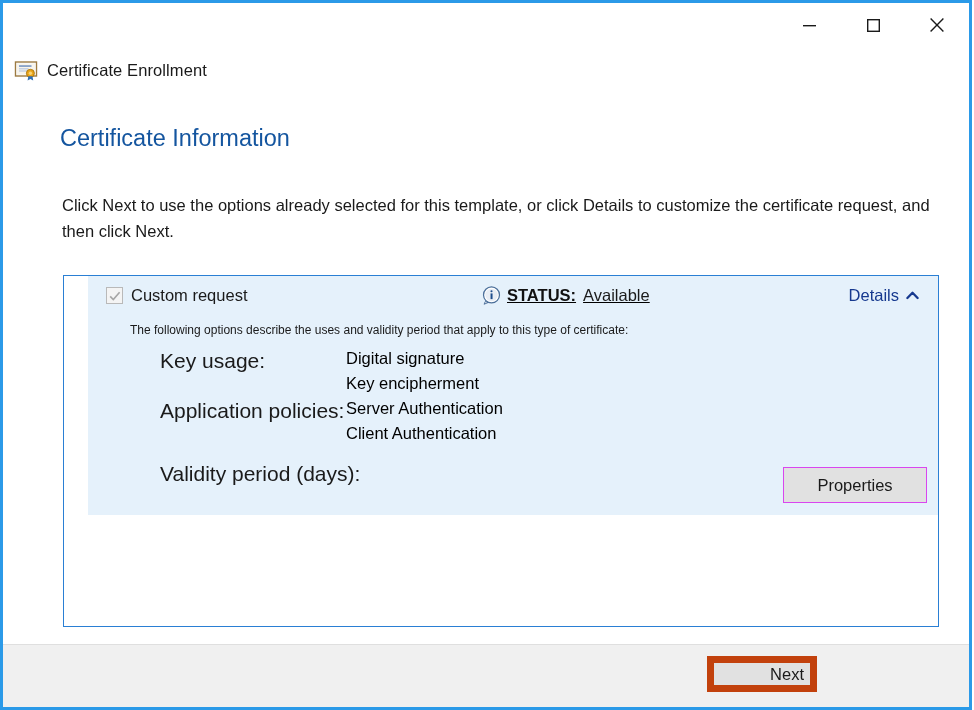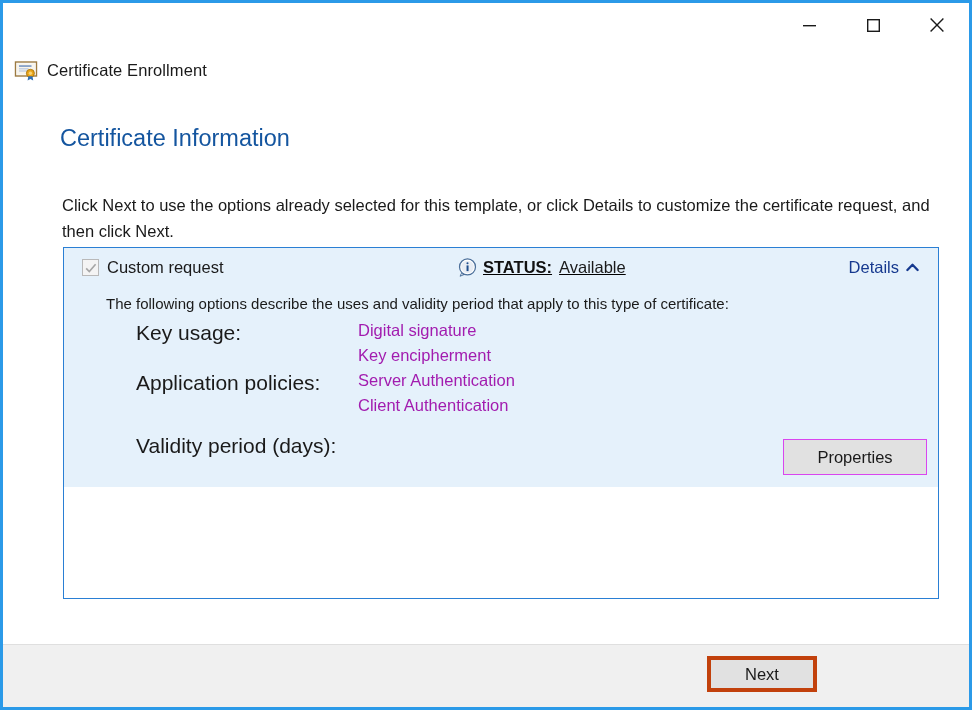--- a/index.html
+++ b/index.html
@@ -99,27 +99,28 @@
     width: 872px;
     font-size: 16.5px;
     color: #1a1a1a;
     line-height: 26px;
   }
 
   
   #template-panel {
     position: absolute;
     left: 60px;
-    top: 152px;
+    top: 180px;
     width: 876px;
     height: 352px;
     box-sizing: border-box;
     border: 1px solid #2a7fd4;
     background: #ffffff;
     overflow: hidden;
+    padding-left: 24px;
   }
 
   #template-item {
     position: relative;
     background: #e5f1fb;
     height: 239px;
     box-sizing: border-box;
     padding: 0;
   }
 
@@ -199,21 +200,21 @@
     position: absolute;
     left: 0;
     top: 44px;
     right: 0;
     bottom: 0;
   }
   #detail-intro {
     position: absolute;
     left: 42px;
     top: 3px;
-    font-size: 15px;
+    font-size: 12px;
     color: #1a1a1a;
     white-space: nowrap;
   }
   #detail-table {
     position: absolute;
     left: 72px;
     top: 29px;
   }
   .detail-row {
     display: flex;
@@ -223,23 +224,22 @@
   .detail-row.spacer { height: 13px; }
   .detail-key {
     width: 186px;
     font-size: 21px;
     color: #1a1a1a;
     white-space: nowrap;
     flex: 0 0 auto;
   }
   .detail-val {
     font-size: 16.5px;
-    color: #a21caf;
-    white-space: nowrap;
-    margin-left: 36px;
+    color: #000000;
+    white-space: nowrap;
   }
 
   #properties-button {
     position: absolute;
     right: 11px;
     bottom: 12px;
     width: 144px;
     height: 36px;
     box-sizing: border-box;
     background: #e1e1e1;
@@ -268,21 +268,22 @@
     font-family: "Liberation Sans", sans-serif;
     font-size: 16.5px;
     color: #1a1a1a;
     background: #e1e1e1;
     border: 1px solid #adadad;
     cursor: default;
   }
   #next-button {
     right: 152px;
     width: 110px;
-    border: 4px solid #c2410c;
+    border: 7px solid #c2410c;
+    text-align: right;
   }
   #cancel-button {
     right: 13px;
     width: 110px;
   }
 </style>
 </head>
 <body>
 
 <div id="window">

